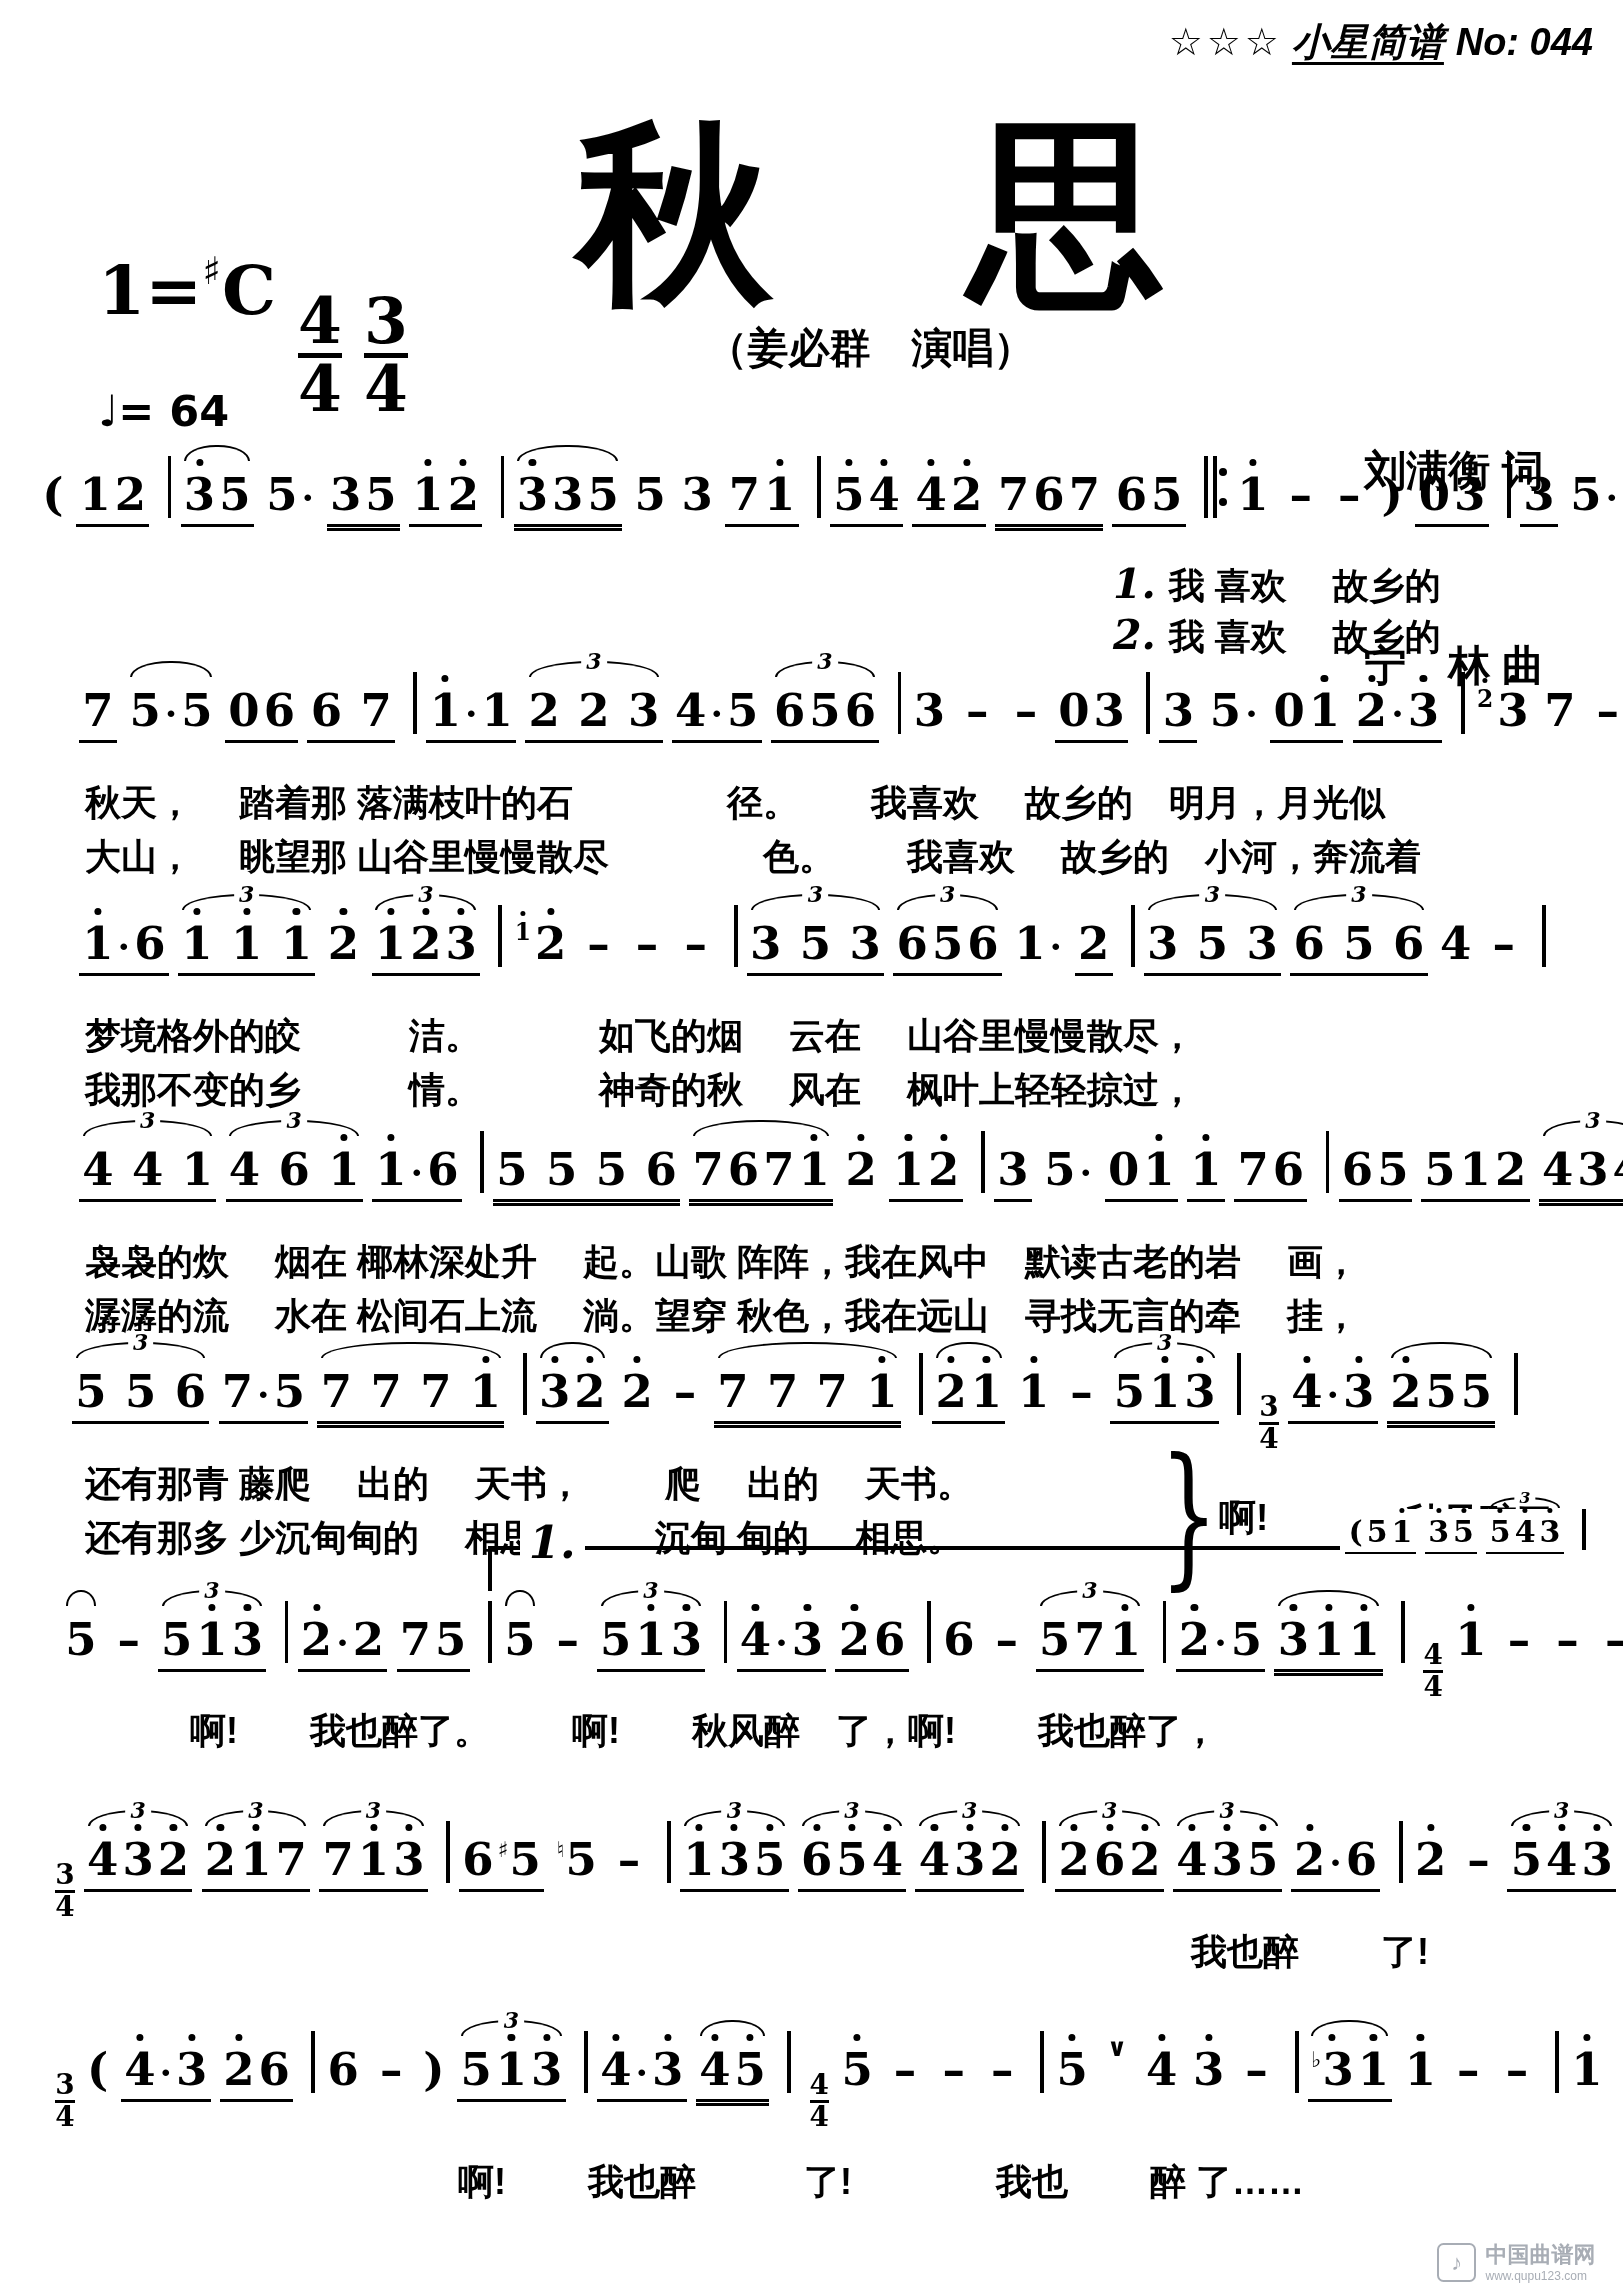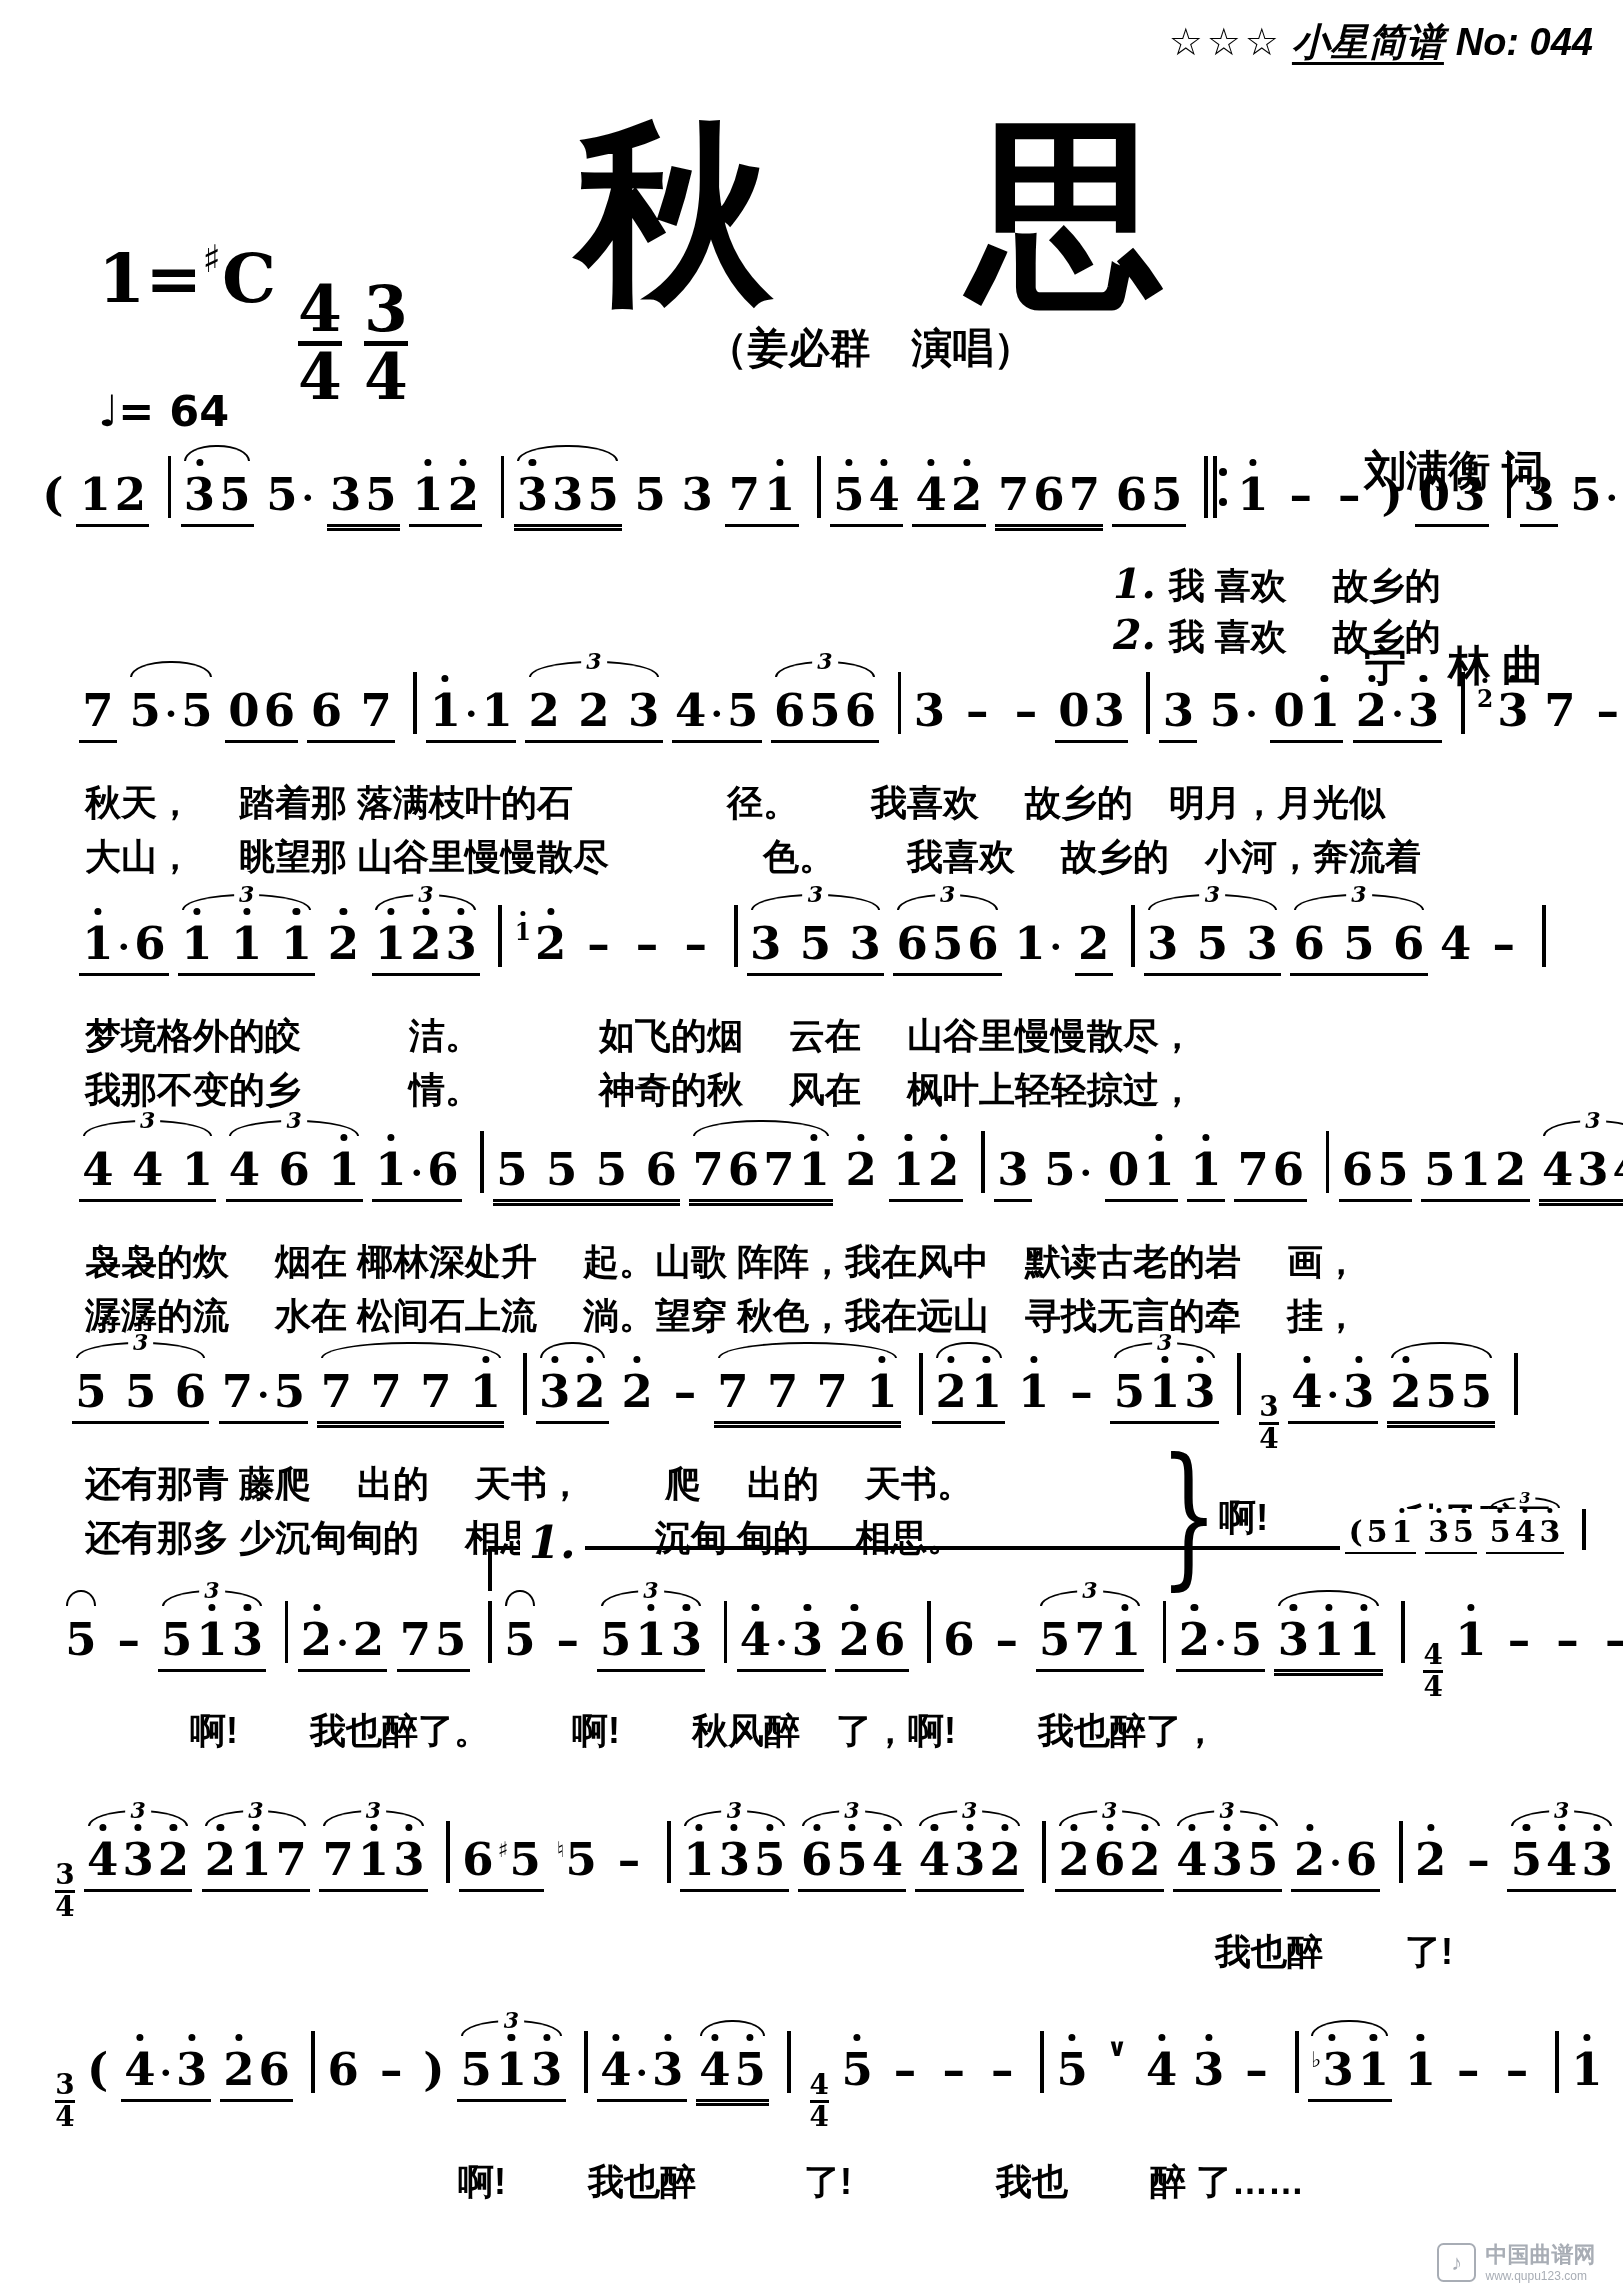--- a/index.html
+++ b/index.html
@@ -10,21 +10,21 @@
   .header{position:absolute;top:17px;right:30px;font:italic 700 38px "Liberation Sans",sans-serif;white-space:nowrap;}
   .header .stars{font-style:normal;font-weight:400;letter-spacing:3.9px;margin-right:9.2px;}
   .header .brand{text-decoration:underline;text-underline-offset:6.5px;margin-right:11.8px;}
 
   
   .titleblock{position:absolute;top:111px;left:0;width:100%;text-align:center;transform:translateX(59px);}
   .title{font:700 196px "DejaVu Serif","Liberation Serif",serif;line-height:1.05;margin:0;white-space:pre;}
   .subtitle{font:700 41px "Liberation Sans",sans-serif;margin-top:3.9px;white-space:pre;}
 
   
-  .keysig{position:absolute;top:236px;left:98px;font:700 68px "DejaVu Serif","Liberation Serif",serif;white-space:nowrap;}
+  .keysig{position:absolute;top:248px;left:98px;font:700 68px "DejaVu Serif","Liberation Serif",serif;white-space:nowrap;}
   .keysig .acc{font-size:38px;vertical-align:30px;}
   .frac{display:inline-flex;flex-direction:column;text-align:center;font-size:63px;line-height:1.0;vertical-align:-29px;margin-left:22px;}
   .frac .den{border-top:5.9px solid #000;}
   .tempo{position:absolute;top:386px;left:98px;font:700 43px "DejaVu Sans","Liberation Sans",sans-serif;}
 
   
   .credits{position:absolute;top:308px;right:79px;text-align:left;font-size:42px;font-weight:600;line-height:1.55;white-space:pre;}
 
   
   .system{position:absolute;left:0;width:1623px;}
@@ -64,21 +64,21 @@
   .dots::before{top:11.8px;} .dots::after{bottom:11.8px;}
   .ts{display:inline-flex;flex-direction:column;text-align:center;font-size:0.62em;line-height:1.02;
       vertical-align:-9.2px;margin:0 9.2px;font-weight:700;}
   .ts .den{border-top:3.9px solid #000;}
 
   
   .lyr{font-size:36px;line-height:1.5;padding-left:85px;white-space:pre;font-weight:600;}
   .sys1 .lyr{padding-left:1113px;line-height:1.35;}
   .vn{font:italic 700 41px "DejaVu Serif",serif;margin-right:13px;}
   .sys6 .lyr{padding-left:190px;}
-  .sys7 .lyr{padding-left:1191px;margin-left:24px;}
+  .sys7 .lyr{padding-left:1191px;}
   .sys8 .lyr{padding-left:458px;margin-top:20px;}
 
   
   .brace{position:absolute;left:1140px;top:128px;font:300 154px "DejaVu Serif",serif;line-height:0.85;
          transform:scaleX(0.6);}
   .ov-ah{position:absolute;left:1219px;top:171px;font-size:37px;font-weight:600;}
   .ov-qf{position:absolute;left:1406px;top:175px;font-size:37px;font-weight:600;}
 
   
   .volta{position:absolute;left:488px;top:7.9px;width:1100px;height:41px;

